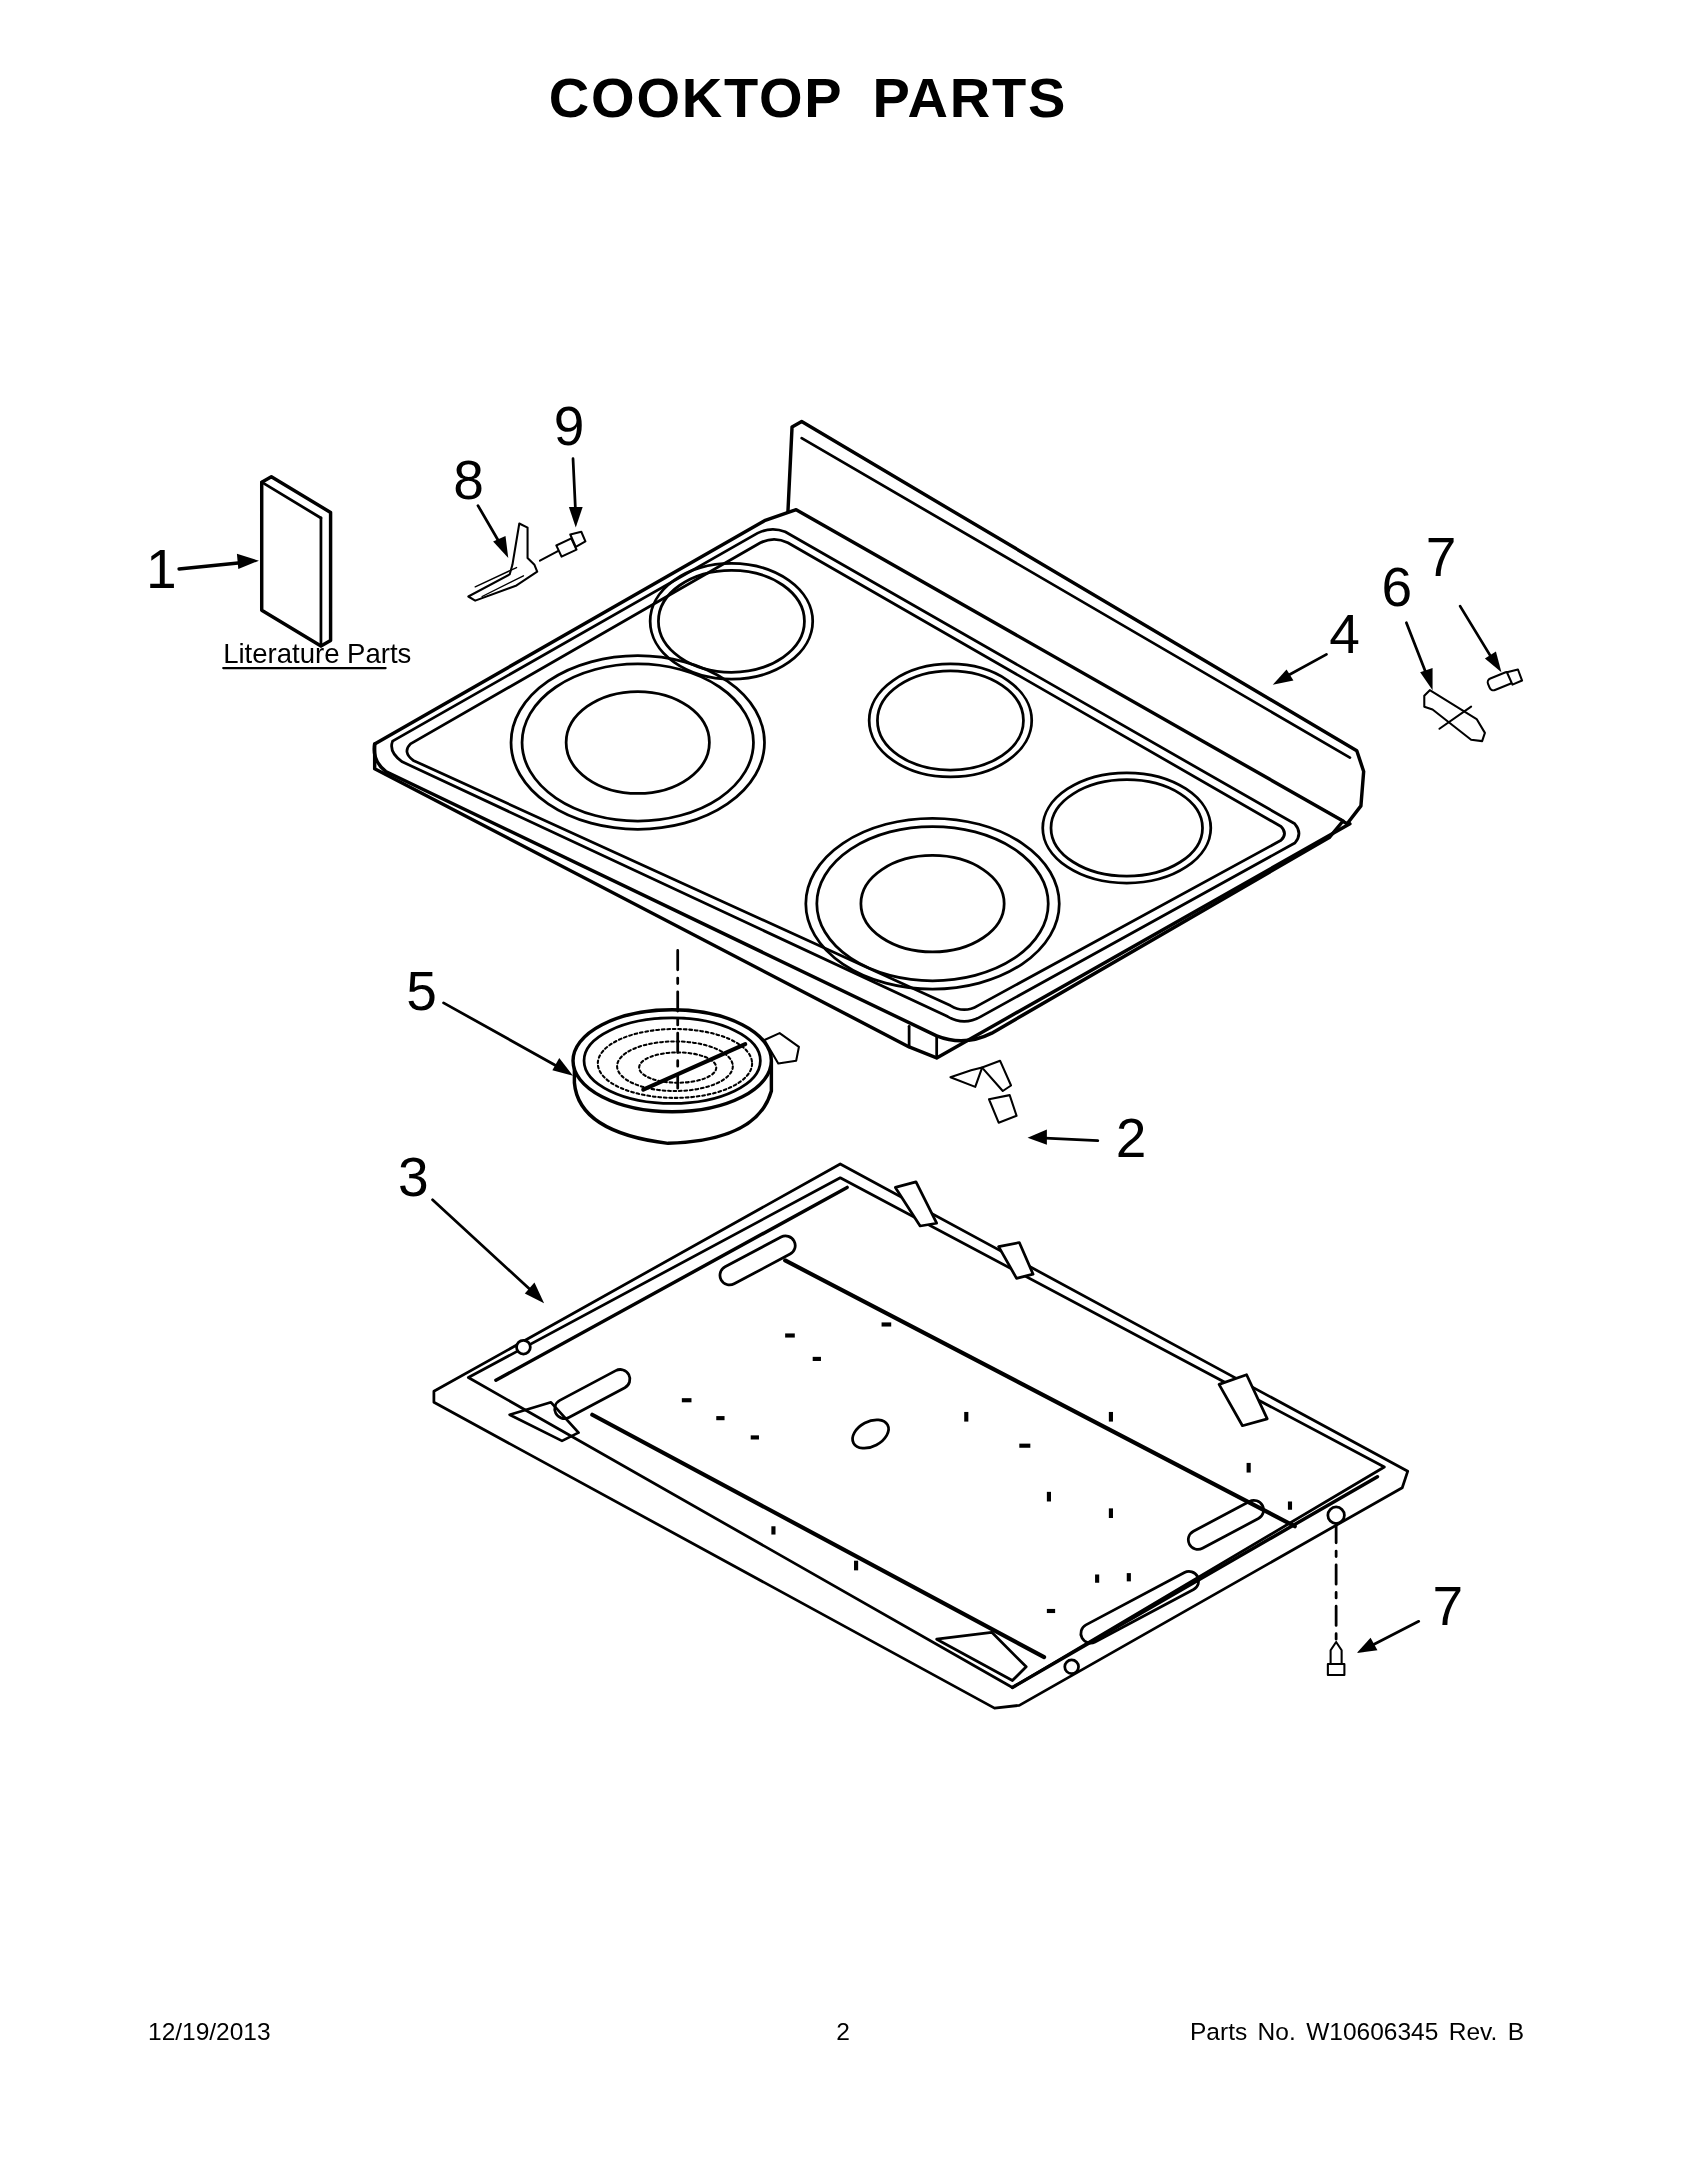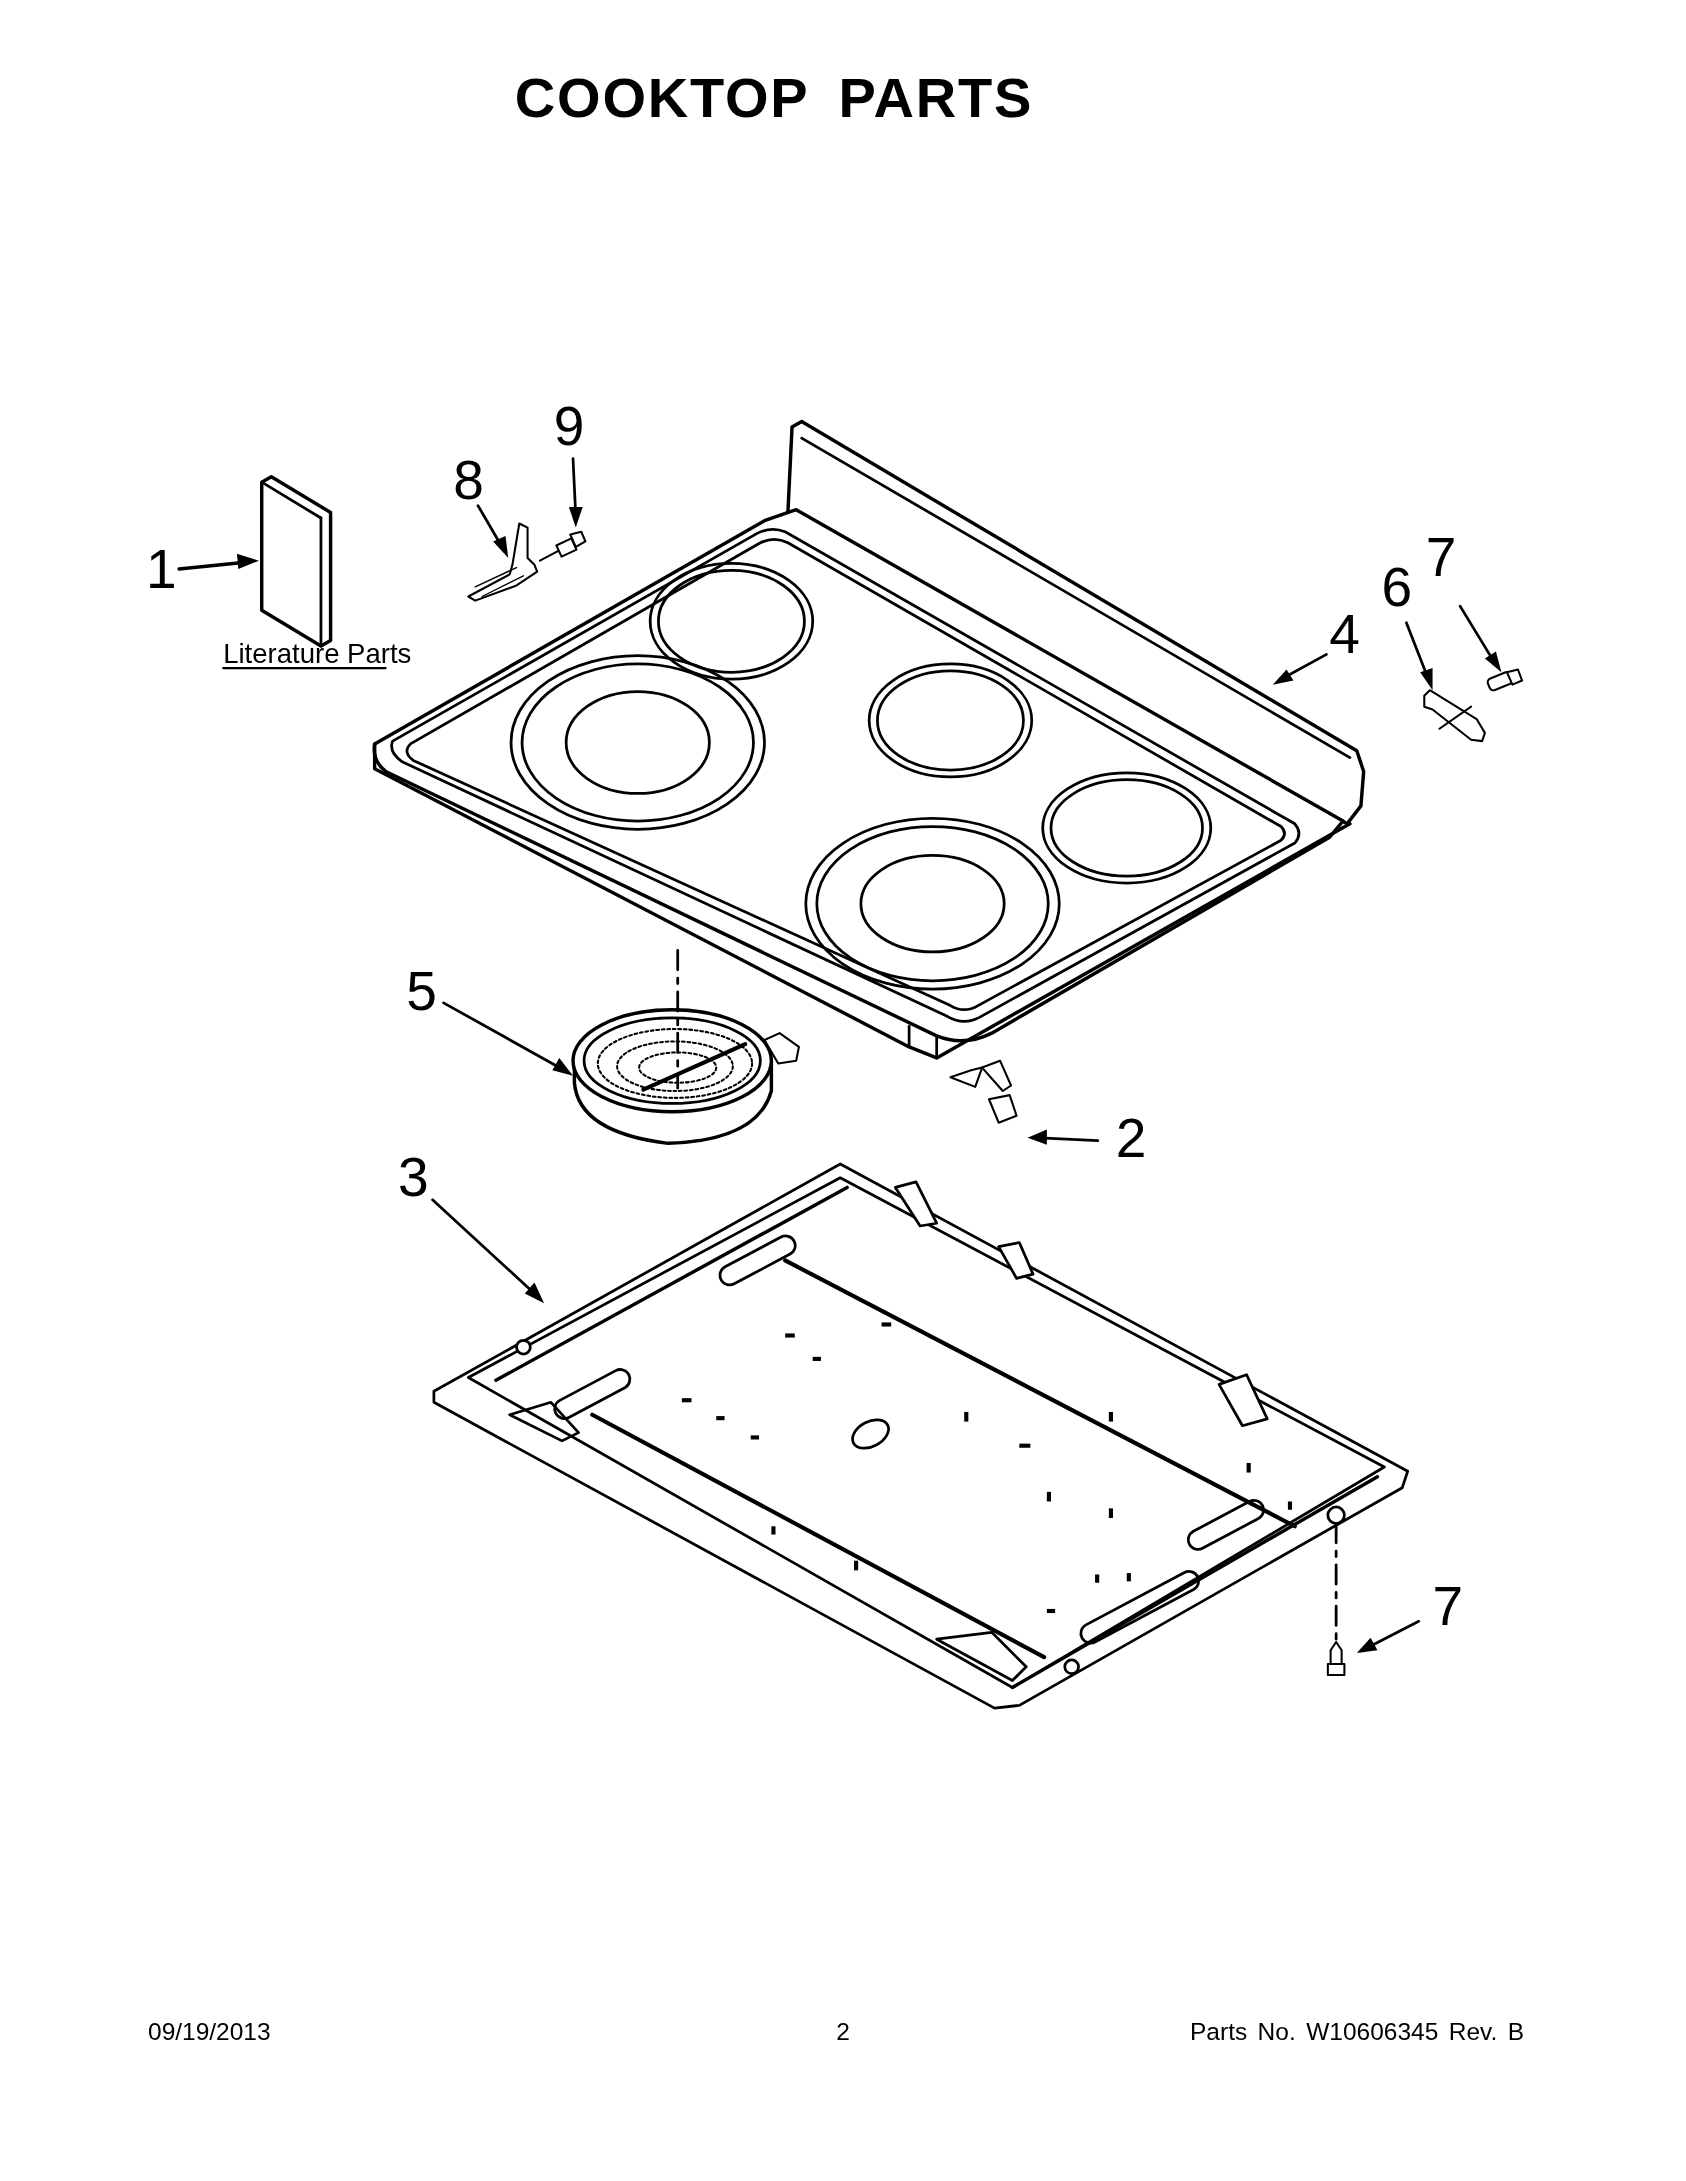--- a/index.html
+++ b/index.html
@@ -1,19 +1,19 @@
 <!DOCTYPE html>
 <html style="font-size:14.5px"><head>
 <meta charset="utf-8">
 <style>
   html, body { margin: 0; padding: 0; background: #ffffff; }
   body { width: 1686px; height: 2182px; position: relative; overflow: hidden;
          font-family: "Liberation Sans", sans-serif; color: #000; }
   .title { position: absolute; top: 65px; left: 0; width: 1548px; text-align: center;
-           font-size: 56px; font-weight: bold; letter-spacing: 1.8px; word-spacing: 12.7px; }
+           font-size: 56px; font-weight: bold; letter-spacing: 1.8px; word-spacing: 12.7px; padding-left: 34px; }
   svg.diagram { position: absolute; left: 0; top: 0; width: 1686px; height: 2182px; }
   .callout { font-family: "Liberation Sans", sans-serif; font-size: 40px; fill: #000; }
   .lit { font-family: "Liberation Sans", sans-serif; font-size: 20px; fill: #000; }
   .footer { position: absolute; top: 2018px; font-size: 24.5px; }
   .f-date { left: 148px; }
   .f-page { left: 0; width: 1686px; text-align: center; }
   .f-part { right: 162px; word-spacing: 3.6px; }
   .ln { stroke: #000; fill: none; stroke-linejoin: round; stroke-linecap: round; }
   .wf { fill: #fff; }
 </style>
@@ -191,16 +191,16 @@
     <path class="ln wf" stroke-width="1.5" d="M966,1198 L970,1192 L974,1198 L974,1208 L966,1208 Z"></path>
     <rect class="ln wf" stroke-width="1.5" x="964" y="1208" width="12" height="8"></rect>
   </g>
   <g>
     <line class="ln" stroke-width="2" x1="1030" y1="1177" x2="993" y2="1196"></line>
     <polygon points="985,1200 995,1189 1000,1198" fill="#000"></polygon>
   </g>
   <text class="callout" x="1040" y="1180">7</text>
 </svg>
 
-<div class="footer f-date">09/19/2013</div>
+<div class="footer f-date">12/19/2013</div>
 <div class="footer f-page">2</div>
 <div class="footer f-part">Parts No.  W10606345  Rev.  B</div>
 
 
 </body></html>

